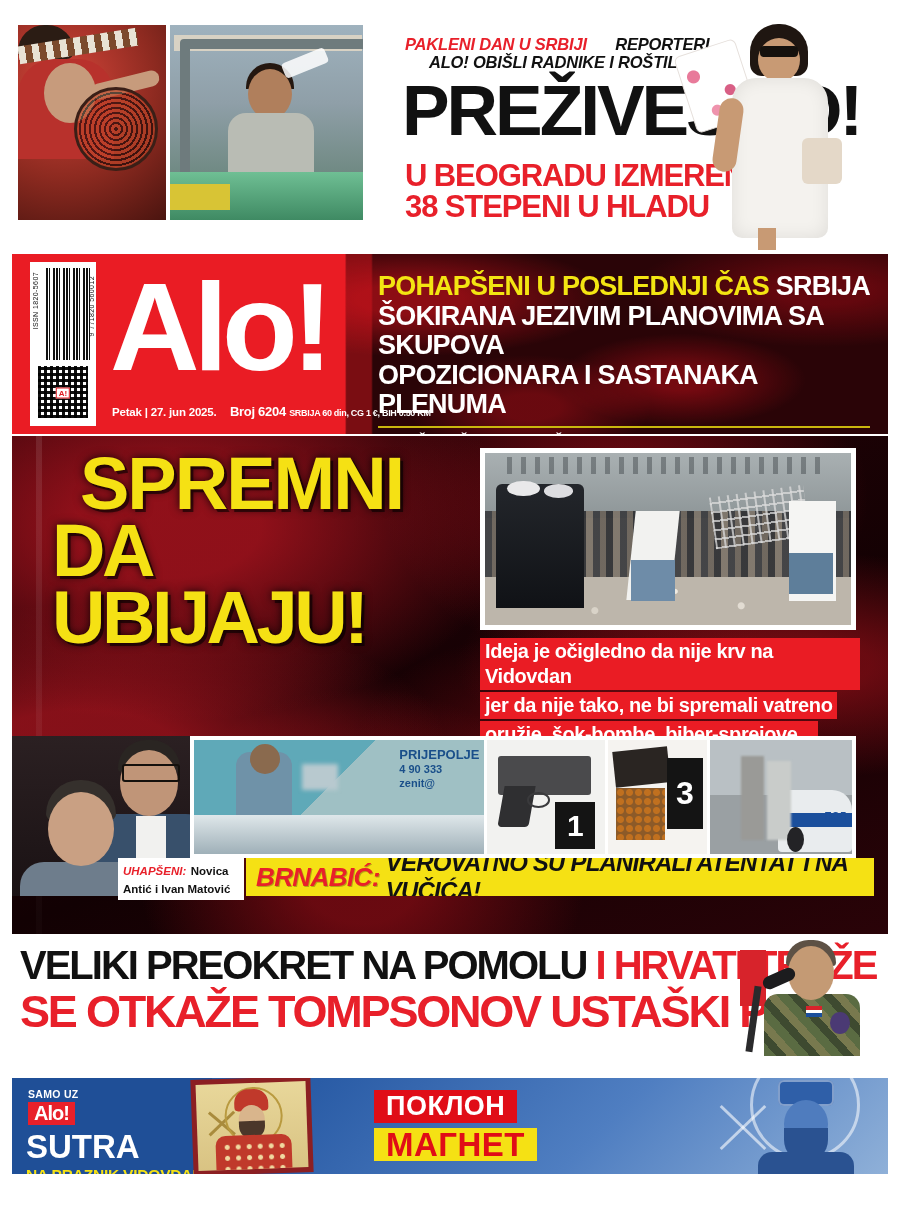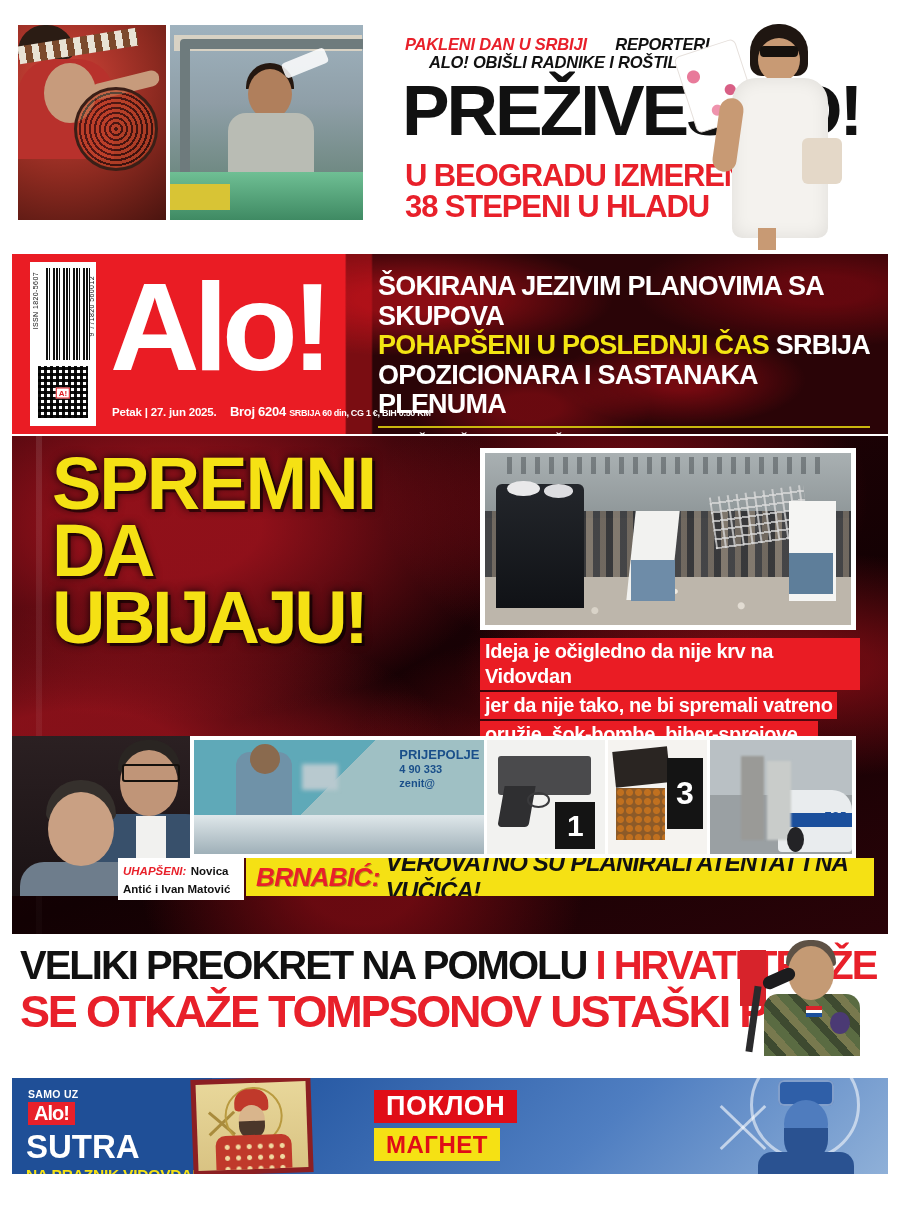--- a/index.html
+++ b/index.html
@@ -106,21 +106,21 @@
       radial-gradient(ellipse at 8% 62%, rgba(205,26,38,.6) 0 8%, transparent 32%),
       radial-gradient(ellipse at 40% 88%, rgba(170,16,26,.55) 0 8%, transparent 30%),
       radial-gradient(ellipse at 62% 62%, rgba(120,10,18,.5) 0 7%, transparent 26%),
       linear-gradient(160deg,#2a0308,#120103 60%,#2a0308);}
   .main-stripe{position:absolute;left:24px;top:0;width:6px;height:100%;background:linear-gradient(180deg,rgba(255,255,255,.10),rgba(255,255,255,.02));}
 
   .mega{position:absolute;left:40px;top:14px;width:420px;color:#f5e114;font-weight:bold;
     text-transform:uppercase;font-size:74px;line-height:67px;letter-spacing:-3px;
     text-shadow:0 0 10px rgba(0,0,0,.85), 3px 3px 0 rgba(0,0,0,.55);}
   .mega span{display:block;}
-  .mega .l2{letter-spacing:-2px;}
+  .mega .l2{letter-spacing:-2px;margin-left:28px;}
   .mega .l3{letter-spacing:-3.5px;}
 
   .riot{position:absolute;left:468px;top:12px;width:376px;height:182px;background:#fff;padding:5px;box-sizing:border-box;}
   .riot-in{position:relative;width:100%;height:100%;overflow:hidden;
     background:linear-gradient(180deg,#9ea9ae 0 36%, #b9b4ab 36% 68%, #cdc7bd 68% 100%);}
   .riot-bld{position:absolute;left:0;top:0;width:100%;height:38%;
     background:linear-gradient(180deg,#a9b0b2,#8e9698);}
   .riot-win{position:absolute;top:6%;left:6%;width:88%;height:26%;
     background:repeating-linear-gradient(90deg,rgba(60,66,70,.45) 0 5px,transparent 5px 14px);}
   .riot-crowd{position:absolute;left:0;top:34%;width:100%;height:40%;
@@ -238,21 +238,21 @@
   .ic-robe{position:absolute;left:18px;top:52px;width:76px;height:44px;background:#c0392b;border-radius:10px 10px 0 0;}
   .ic-dots{position:absolute;left:24px;top:58px;width:64px;height:32px;
     background-image:radial-gradient(circle,#f0d9a0 0 2px,transparent 3px);background-size:11px 11px;}
   .ic-cross{position:absolute;left:8px;top:22px;width:34px;height:34px;}
   .ic-cross:before,.ic-cross:after{content:"";position:absolute;left:0;top:16px;width:34px;height:3px;background:#a98b3c;}
   .ic-cross:before{transform:rotate(42deg);} .ic-cross:after{transform:rotate(-42deg);}
 
   .pr-poklon{position:absolute;left:362px;top:12px;background:#e00d17;color:#fff;font-weight:bold;
     font-size:27px;line-height:27px;padding:3px 12px;letter-spacing:.5px;}
   .pr-magnet{position:absolute;left:362px;top:50px;background:#f5e114;color:#e00d17;font-weight:bold;
-    font-size:24px;line-height:27px;padding:3px 12px;letter-spacing:.5px;}
+    font-size:33px;line-height:27px;padding:3px 12px;letter-spacing:.5px;}
   .pr-sveti{position:absolute;left:500px;top:14px;color:#fff;font-weight:bold;font-size:31px;line-height:36px;letter-spacing:.3px;}
   .pr-sveti span{display:block;}
   .pr-icon2{position:absolute;right:4px;top:0;width:178px;height:96px;overflow:hidden;}
   .i2-halo{position:absolute;left:44px;top:-28px;width:104px;height:104px;border:3px solid rgba(255,255,255,.55);border-radius:50%;}
   .i2-crown{position:absolute;left:72px;top:2px;width:56px;height:26px;background:#2f5fa8;border-radius:6px;
     box-shadow:inset 0 0 0 2px rgba(255,255,255,.4);}
   .i2-face{position:absolute;left:78px;top:22px;width:44px;height:48px;background:#4f7cbe;border-radius:50%;}
   .i2-beard{position:absolute;left:78px;top:50px;width:44px;height:34px;background:#2a5291;border-radius:0 0 22px 22px;}
   .i2-body{position:absolute;left:52px;top:74px;width:96px;height:26px;background:#2a5291;border-radius:14px 14px 0 0;}
   .i2-cross{position:absolute;left:6px;top:18px;width:62px;height:62px;}
@@ -325,24 +325,24 @@
     </div>
 
     <div class="logo">Alo!</div>
     <div class="mast-date">Petak | 27. jun 2025.</div>
     <div class="mast-issue">
       <span>Broj 6204</span>
       <small>SRBIJA 60 din, CG 1 €, BIH 0.50 KM</small>
     </div>
 
     <div class="mast-head">
-      <div class="mh-l">ŠOKIRANA JEZIVIM PLANOVIMA SA SKUPOVA</div>
       <div class="mh-l">
         <span class="yel">POHAPŠENI U POSLEDNJI ČAS</span><span> SRBIJA</span>
       </div>
+      <div class="mh-l">ŠOKIRANA JEZIVIM PLANOVIMA SA SKUPOVA</div>
       <div class="mh-l">OPOZICIONARA I SASTANAKA PLENUMA</div>
       <div class="mh-rule"></div>
       <div class="mh-sub">UHAPŠENA ŠESTORICA UČESNIKA DOGOVORA U JEDNOM HOTELU U KRALJEVU</div>
     </div>
   </div>
 
   <div class="main">
     <div class="main-tex"></div>
     <div class="main-stripe"></div>
 

